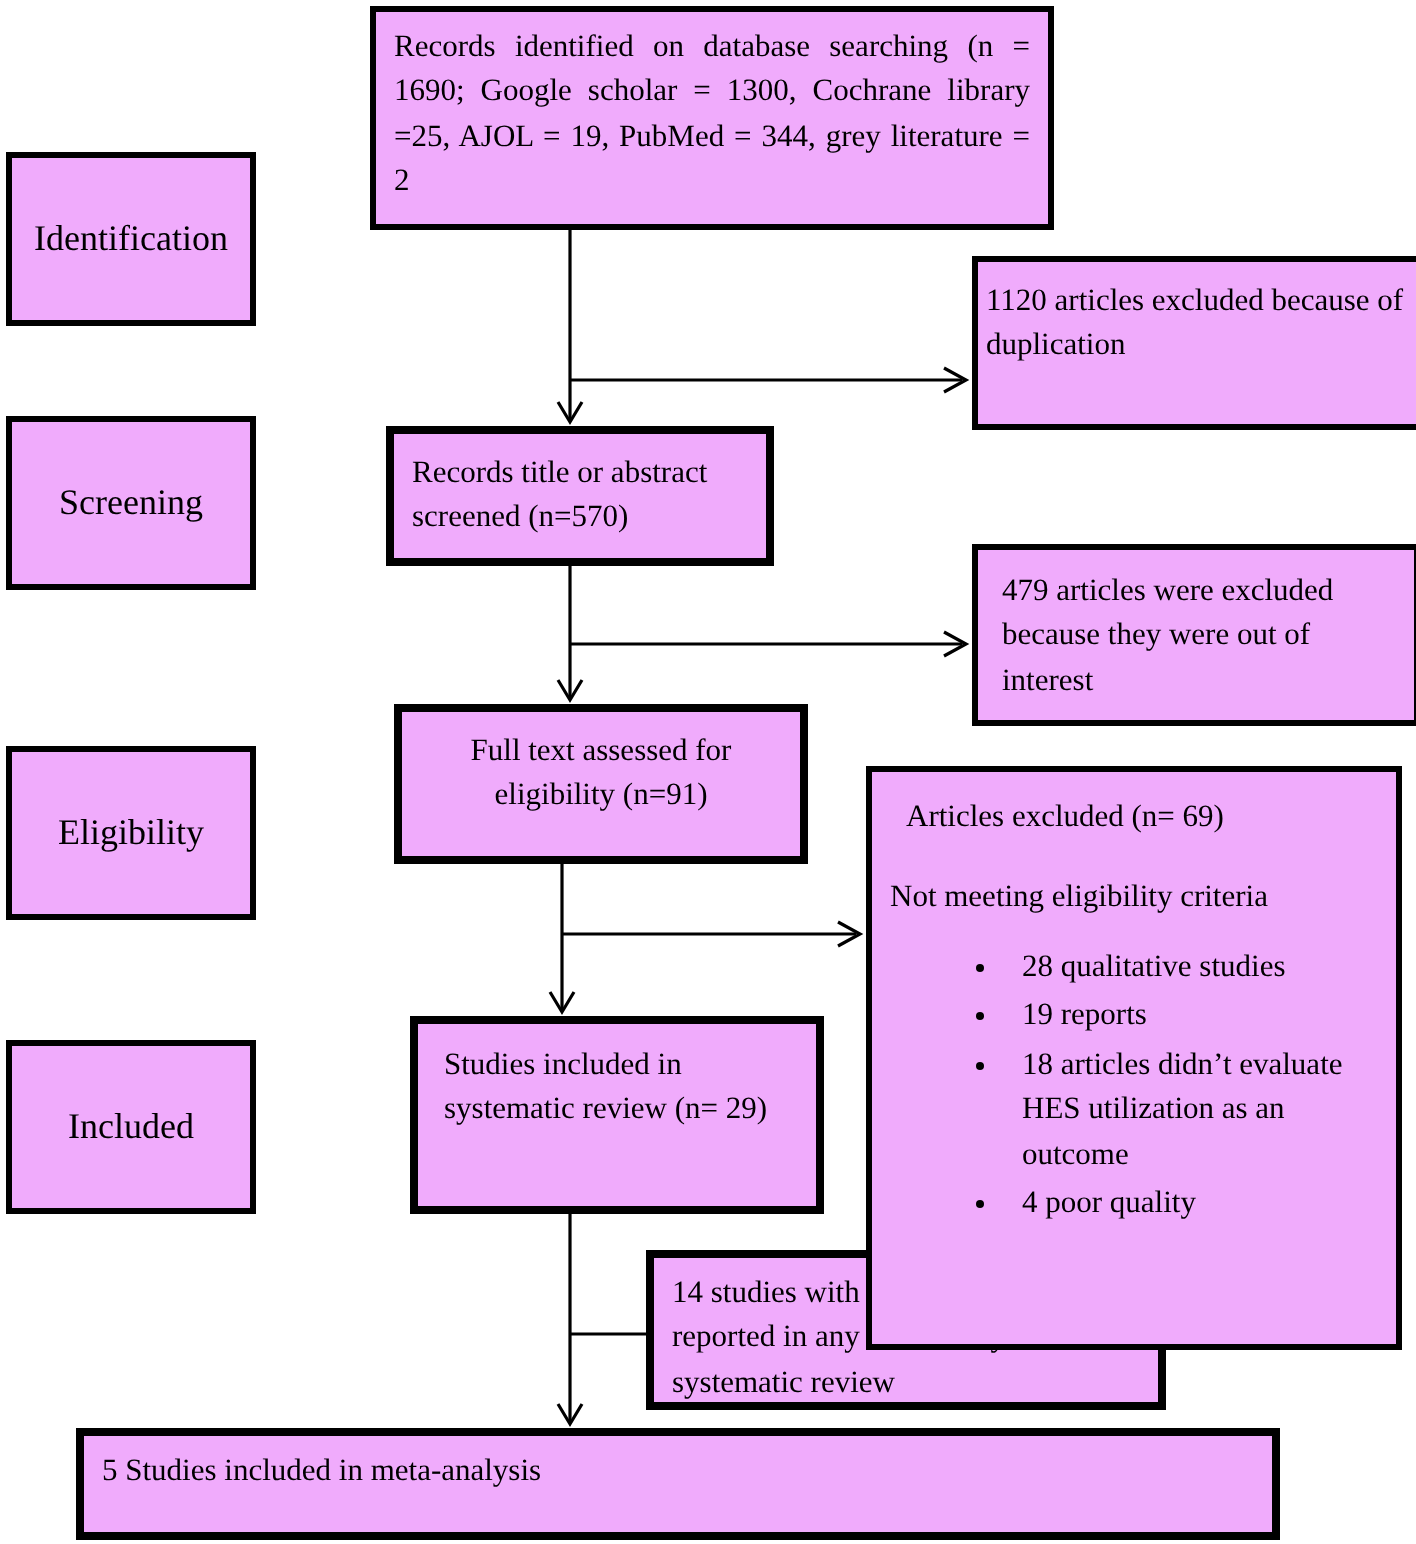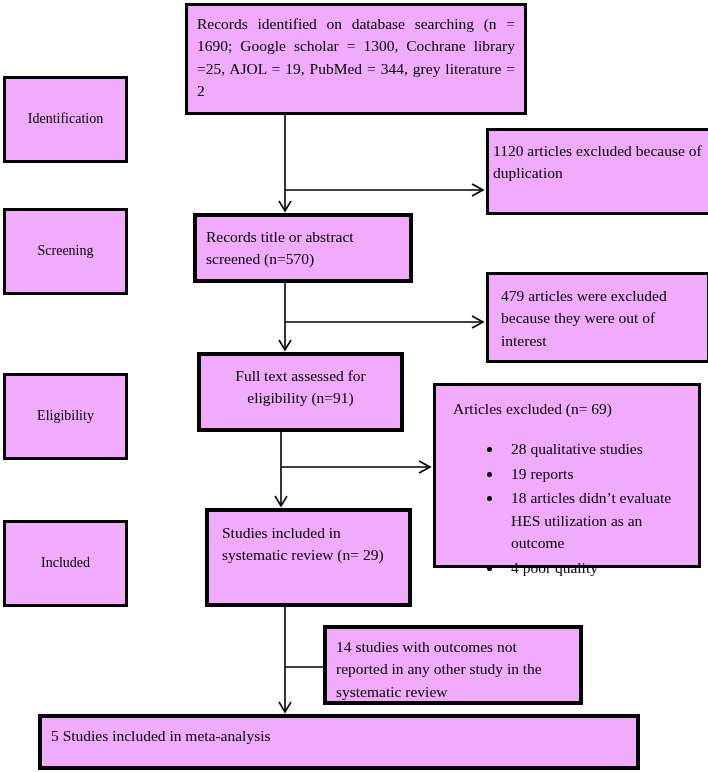--- a/index.html
+++ b/index.html
@@ -20,21 +20,21 @@
     font-size: 15.5px;
     line-height: 1.45;
   }
   .stage-box {
     left: 3px;
     width: 125px;
     height: 87px;
     display: flex;
     align-items: center;
     justify-content: center;
-    font-size: 14px;
+    font-size: 18px;
   }
   .flow-box { padding: 7px 9px 4px 9px; }
   .justify { text-align: justify; }
   #svg-connectors {
     position: absolute;
     left: 0; top: 0;
     pointer-events: none;
   }
   #svg-connectors line, #svg-connectors polyline {
     stroke: #000000;
@@ -67,21 +67,21 @@
     <span>Included</span>
   </div>
   <div class="box stage-box" style="top:373px;">
     <span>Eligibility</span>
   </div>
 
   <div class="box flow-box justify" style="left:185px; top:3px; width:342px; height:112px;">
     <span>Records identified on database searching (n = 1690; Google scholar = 1300, Cochrane library =25, AJOL = 19, PubMed = 344, grey literature = 2</span>
   </div>
 
-  <div class="box flow-box" style="left:193px; top:213px; width:220px; height:70px; border-width:4px; padding-top:9px;">
+  <div class="box flow-box" style="left:193px; top:213px; width:194px; height:70px; border-width:4px; padding-top:9px;">
     <span>Records title or abstract screened (n=570)</span>
   </div>
 
   <div class="box flow-box" style="left:197px; top:352px; width:207px; height:80px; border-width:4px; padding-top:9px;text-align:center;">
     <span>Full text assessed for eligibility (n=91)</span>
   </div>
 
   <div class="box flow-box" style="left:205px; top:508px; width:207px; height:99px; border-width:4px; padding-top:10px; padding-left:13px;">
     <span>Studies included in systematic review (n= 29)</span>
   </div>
@@ -95,22 +95,23 @@
   </div>
 
   <div class="box flow-box" style="left:486px; top:128px; width:236px; height:87px; padding-top:9px; padding-left:4px;">
     <span>1120 articles excluded because of duplication</span>
   </div>
 
   <div class="box flow-box" style="left:486px; top:272px; width:224px; height:91px; padding-top:10px; padding-left:12px;">
     <span>479 articles were excluded because they were out of interest</span>
   </div>
 
-  <div class="box flow-box" style="left:433px; top:383px; width:268px; height:185px; padding-top:10px;">
+  <div class="box flow-box" style="left:433px; top:383px; width:268px; height:292px; padding-top:10px;">
     <div class="excl-title">Articles excluded (n= 69)</div>
+    <div class="excl-sub">Not meeting eligibility criteria</div>
     <ul class="reasons">
       <li>28 qualitative studies</li>
       <li>19 reports</li>
       <li>18 articles didn’t evaluate HES utilization as an outcome</li>
       <li>4 poor quality</li>
     </ul>
   </div>
 
   <svg id="svg-connectors" width="708" height="772" viewBox="0 0 708 772">
 

